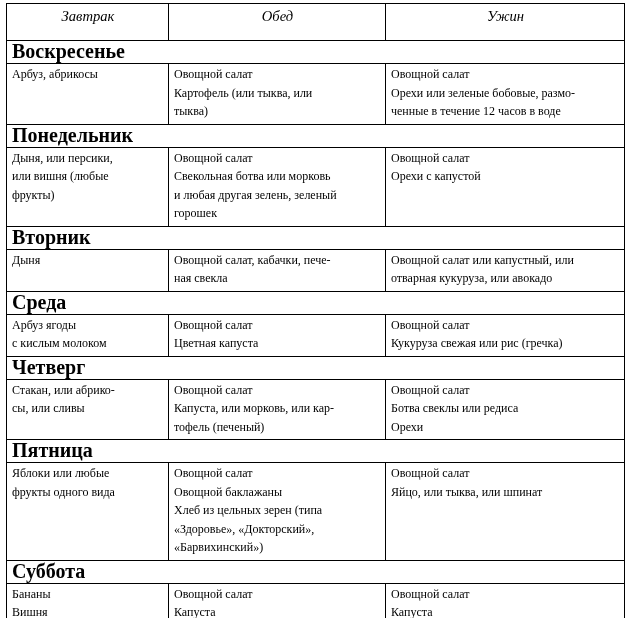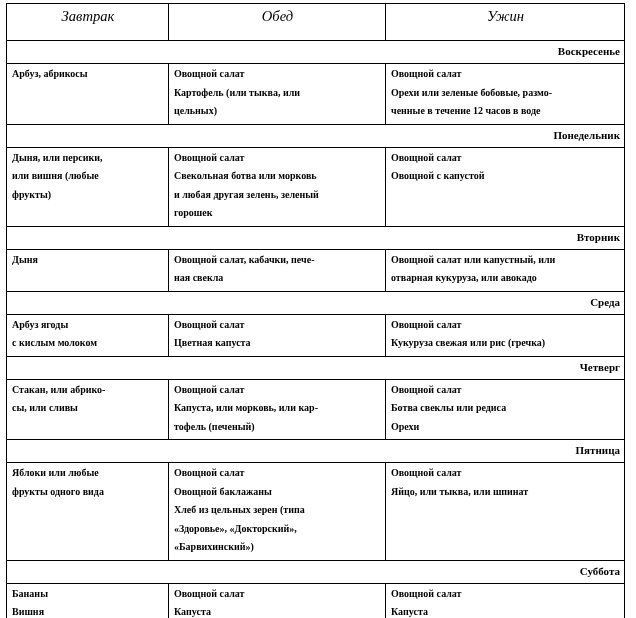--- a/index.html
+++ b/index.html
@@ -28,42 +28,42 @@
   }
   table.menu-table col.col-breakfast { width: 162px; }
   table.menu-table col.col-lunch     { width: 217px; }
   table.menu-table col.col-dinner    { width: 239px; }
 
   table.menu-table td,
   table.menu-table th {
     border: 1px solid #000000;
     vertical-align: top;
     padding: 1px 4px 3px 5px;
-    font-size: 10px;
+    font-size: 12px;
     line-height: 18.5px;
-    font-weight: bold;
+    font-weight: normal;
   }
 
   
   tr.header-row th {
     text-align: center;
     font-style: italic;
     font-weight: normal;
     font-size: 14.6px;
     padding-top: 2px;
     padding-bottom: 14px;
     height: 20px;
     vertical-align: middle;
   }
 
   
   tr.day-row td {
-    text-align: right;
+    text-align: left;
     font-weight: bold;
-    font-size: 11px;
+    font-size: 20px;
     padding-top: 1px;
     padding-bottom: 2px;
     height: 19px;
     vertical-align: middle;
   }
 
   td.meal-cell .line {
     display: block;
     white-space: nowrap;
   }
@@ -87,21 +87,21 @@
         <tr class="day-row">
           <td colspan="3">Воскресенье</td>
         </tr>
         <tr class="meal-row">
           <td class="meal-cell">
             <span class="line">Арбуз, абрикосы</span>
           </td>
           <td class="meal-cell">
             <span class="line">Овощной салат</span>
             <span class="line">Картофель (или тыква, или</span>
-            <span class="line">цельных)</span>
+            <span class="line">тыква)</span>
           </td>
           <td class="meal-cell">
             <span class="line">Овощной салат</span>
             <span class="line">Орехи или зеленые бобовые, размо-</span>
             <span class="line">ченные в течение 12 часов в воде</span>
           </td>
         </tr>
         <tr class="day-row">
           <td colspan="3">Понедельник</td>
         </tr>
@@ -112,21 +112,21 @@
             <span class="line">фрукты)</span>
           </td>
           <td class="meal-cell">
             <span class="line">Овощной салат</span>
             <span class="line">Свекольная ботва или морковь</span>
             <span class="line">и любая другая зелень, зеленый</span>
             <span class="line">горошек</span>
           </td>
           <td class="meal-cell">
             <span class="line">Овощной салат</span>
-            <span class="line">Овощной с капустой</span>
+            <span class="line">Орехи с капустой</span>
           </td>
         </tr>
         <tr class="day-row">
           <td colspan="3">Вторник</td>
         </tr>
         <tr class="meal-row">
           <td class="meal-cell">
             <span class="line">Дыня</span>
           </td>
           <td class="meal-cell">

